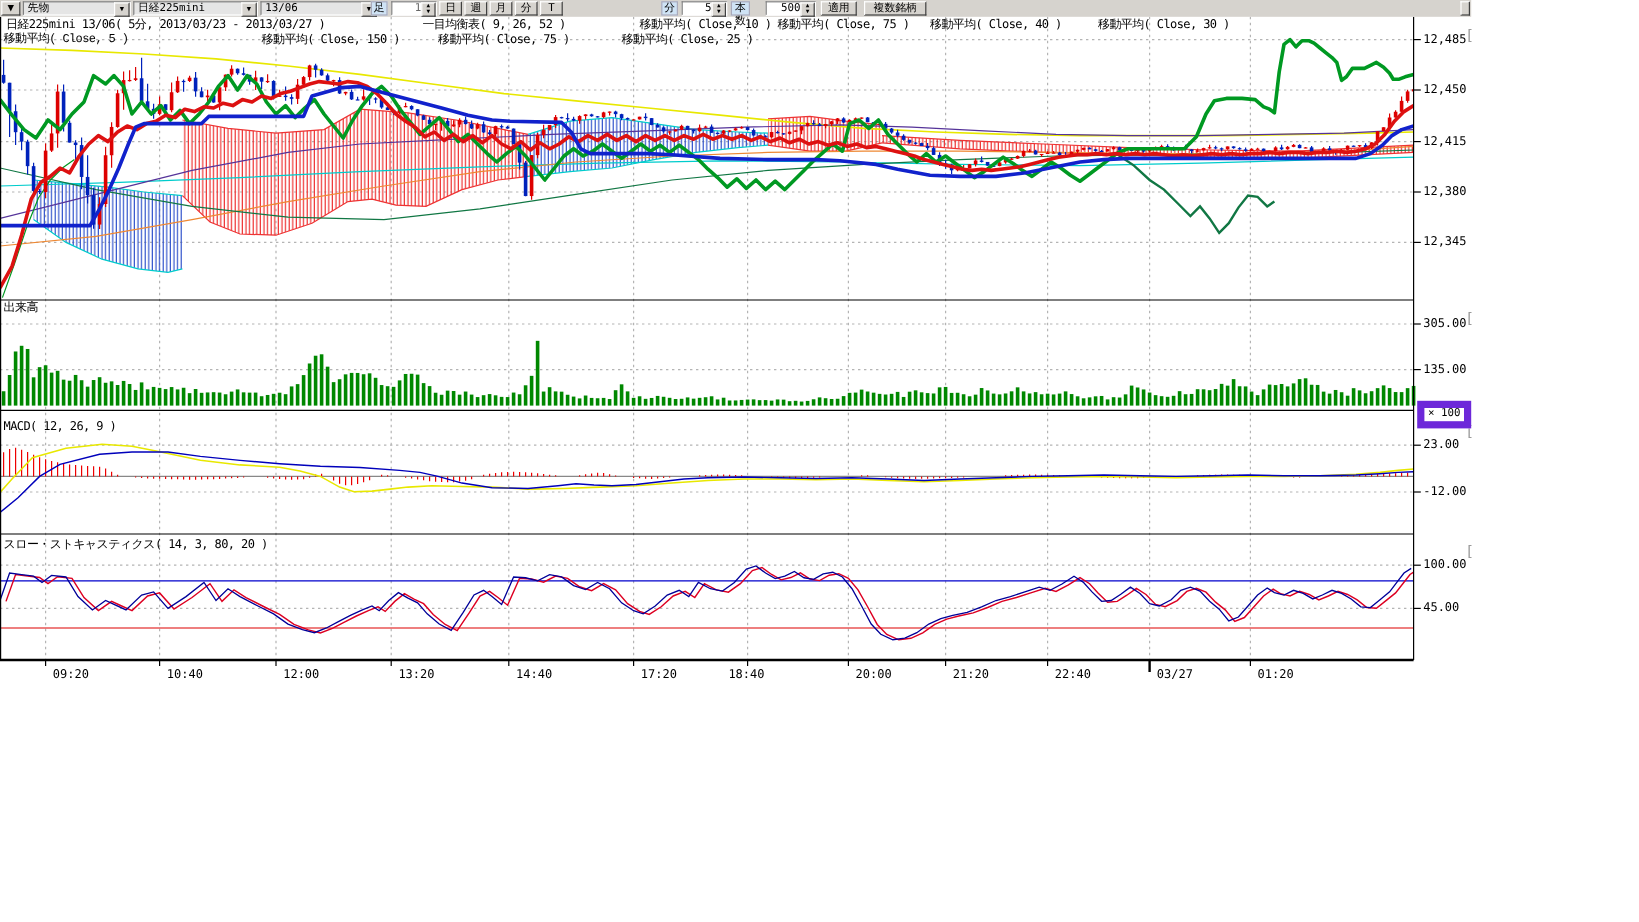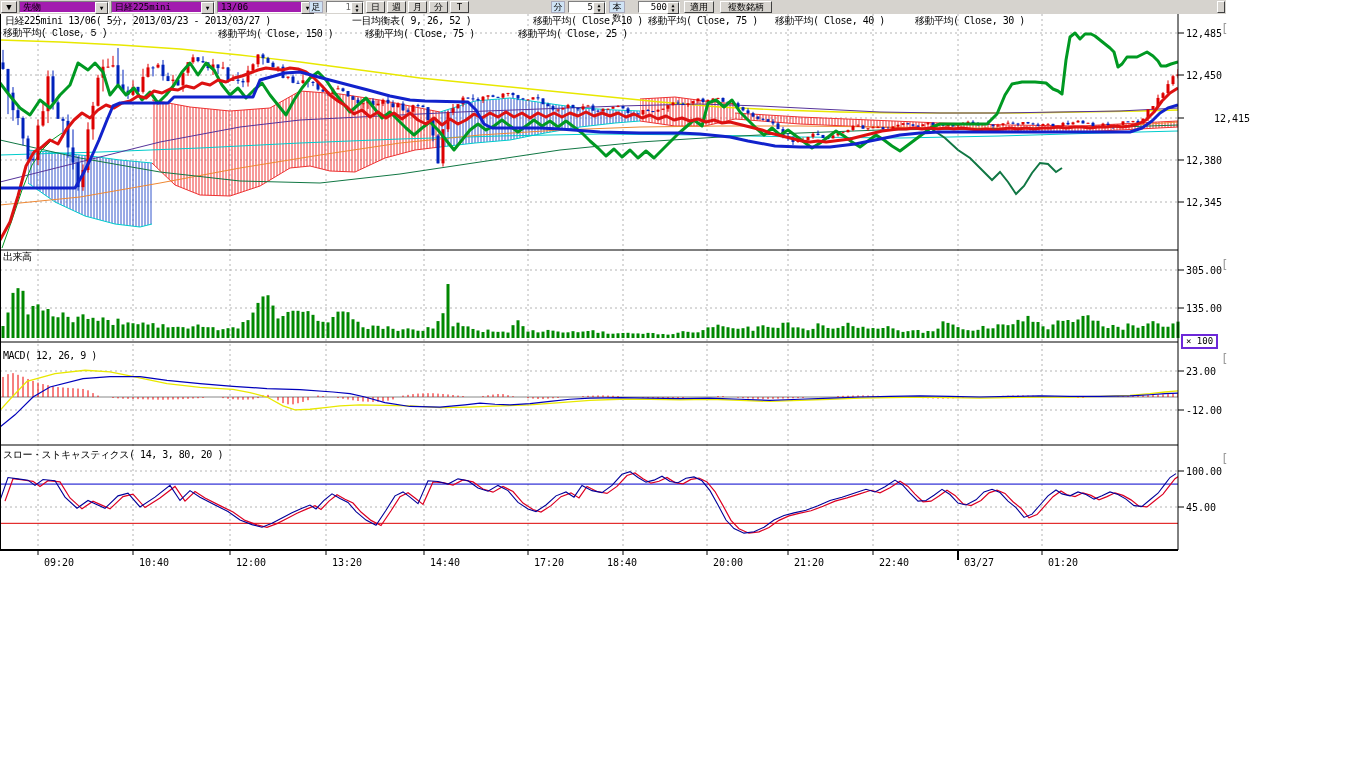--- a/index.html
+++ b/index.html
@@ -1,36 +1,36 @@
 <!DOCTYPE html>
 <html><head>
 <meta charset="utf-8">
 <style>
   html,body{margin:0;padding:0;background:#fff;}
   #screen{position:relative;width:1366px;height:768px;background:#fff;overflow:hidden;
           font-family:"DejaVu Sans Mono",monospace;}
   
   #toolbar{position:absolute;left:0;top:0;width:1226px;height:14px;background:#d6d3ce;}
   .tbc{position:absolute;top:1px;height:12px;font-size:9px;line-height:11px;box-sizing:border-box;}
-  .combo{background:#a21caf;border:1px solid;border-color:#808080 #fff #fff #808080;padding-left:3px;}
+  .combo{background:#e5e5e5;border:1px solid;border-color:#808080 #fff #fff #808080;padding-left:3px;}
   .combo .arr{position:absolute;right:0;top:0;width:11px;height:10px;background:#d6d3ce;
       border:1px solid;border-color:#fff #404040 #404040 #fff;font-size:6px;line-height:10px;text-align:center;color:#000;}
   .btn{background:#d6d3ce;border:1px solid;border-color:#fff #404040 #404040 #fff;text-align:center;cursor:default;}
   .lbl{background:#cfe3f5;text-align:center;border:1px solid #aab;}
   .spin{background:#fff;border:1px solid;border-color:#808080 #fff #fff #808080;text-align:right;padding-right:12px;}
   .spin .ud{position:absolute;right:0;top:0;width:10px;height:10px;background:#d6d3ce;
       border:1px solid;border-color:#fff #404040 #404040 #fff;font-size:5px;line-height:5px;text-align:center;}
   
   #chart{position:absolute;left:0;top:0;width:1366px;height:768px;}
   svg{position:absolute;left:0;top:0;}
   .ovl{position:absolute;font-size:10px;line-height:12px;color:#000;white-space:nowrap;letter-spacing:-0.5px;}
   .axlab{position:absolute;font-size:10px;line-height:11px;color:#000;white-space:nowrap;transform:translateY(-50%);}
   .xlab{position:absolute;font-size:10px;line-height:12px;color:#000;white-space:nowrap;}
   .bracket{position:absolute;font-size:12px;color:#9a9a9a;}
-  #mult{position:absolute;border:2px solid #6d28d9;background:#fff;font-size:9px;line-height:11px;padding:0 3px;}
+  #mult{position:absolute;border:6px solid #6d28d9;background:#fff;font-size:9px;line-height:11px;padding:0 3px;}
 </style>
 </head>
 <body>
 
 <div id="screen">
 
   <div id="chart">
     <svg id="cv" width="1366" height="768" viewBox="0 0 1366 768">
         <defs>
           <pattern id="hR" width="3" height="6" patternUnits="userSpaceOnUse">
@@ -1041,21 +1041,21 @@
         <div class="ovl" style="left: 533px; top: 15px;">移動平均( Close, 10 )</div>
         <div class="ovl" style="left: 648px; top: 15px;">移動平均( Close, 75 )</div>
         <div class="ovl" style="left: 775px; top: 15px;">移動平均( Close, 40 )</div>
         <div class="ovl" style="left: 915px; top: 15px;">移動平均( Close, 30 )</div>
         <div class="ovl" style="left: 3px; top: 28px; font-family: Liberation Mono, monospace;">移動平均( Close, 5 )</div>
         <div class="ovl" style="left: 218px; top: 28px;">移動平均( Close, 150 )</div>
         <div class="ovl" style="left: 365px; top: 28px;">移動平均( Close, 75 )</div>
         <div class="ovl" style="left: 518px; top: 28px;">移動平均( Close, 25 )</div>
         <div class="axlab" style="left: 1186px; top: 33px;">12,485</div>
         <div class="axlab" style="left: 1186px; top: 75px;">12,450</div>
-        <div class="axlab" style="left: 1186px; top: 118px; margin-left: 28px;">12,415</div>
+        <div class="axlab" style="left: 1186px; top: 118px;">12,415</div>
         <div class="axlab" style="left: 1186px; top: 160px; text-align: center;">12,380</div>
         <div class="axlab" style="left: 1186px; top: 202px;">12,345</div>
         <div class="axlab" style="left: 1186px; top: 270px;">305.00</div>
         <div class="axlab" style="left: 1186px; top: 308px;">135.00</div>
         <div class="axlab" style="left: 1186px; top: 371px;">23.00</div>
         <div class="axlab" style="left: 1186px; top: 410px;">-12.00</div>
         <div class="axlab" style="left: 1186px; top: 471px;">100.00</div>
         <div class="axlab" style="left: 1186px; top: 507px;">45.00</div>
         <div class="xlab" style="left: 44px; top: 557px;">09:20</div>
         <div class="xlab" style="left: 139px; top: 557px;">10:40</div>

